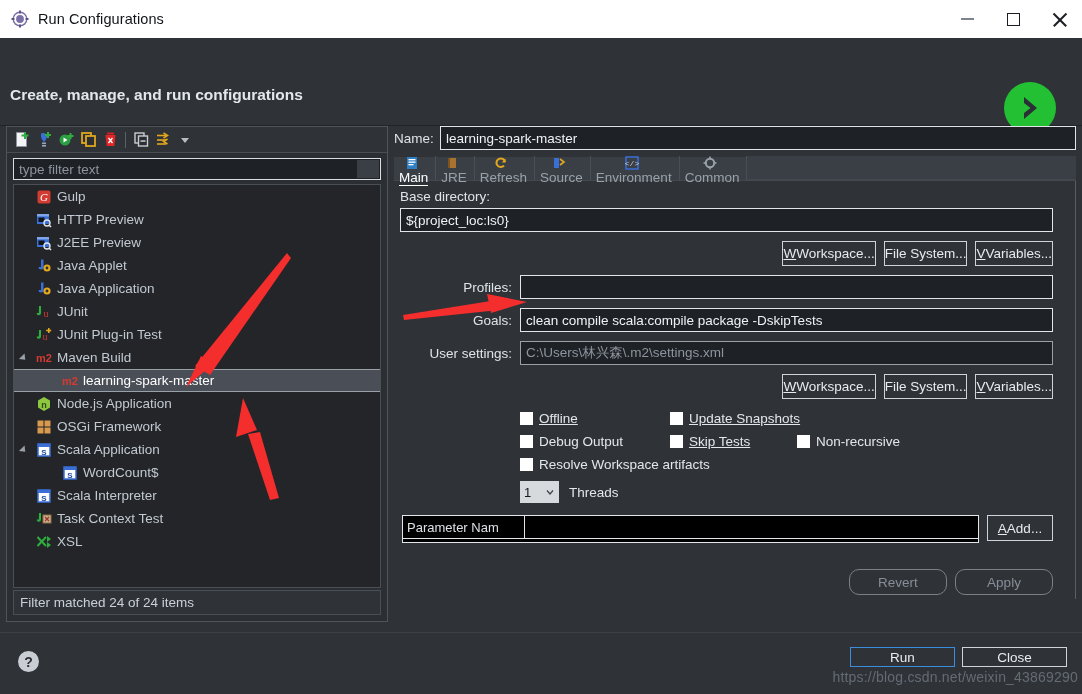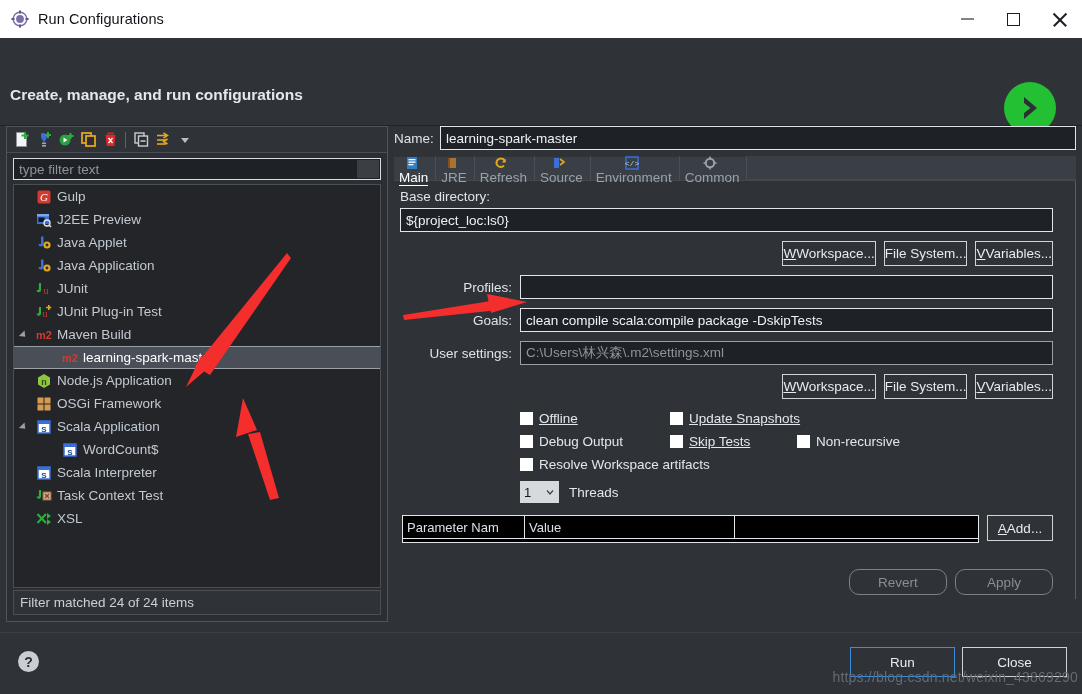--- a/index.html
+++ b/index.html
@@ -240,21 +240,21 @@
   }
   #helpbtn {
     position: absolute; left: 18px; top: 18px;
     width: 21px; height: 21px; border-radius: 50%;
     background: #c9ced4; color: #2b2f34;
     display: flex; align-items: center; justify-content: center;
     font-size: 14px; font-weight: bold;
   }
   #footer .fbtn {
     position: absolute; top: 14px;
-    width: 105px; height: 30px;
+    width: 105px; height: 20px;
     display: flex; align-items: center; justify-content: center;
     font-size: 13.5px; color: #e8edf2;
     background: #2f3338;
   }
   #runbtn { right: 127px; border: 1.5px solid #3b8ede; }
   #closebtn { right: 15px; border: 1.5px solid #cfd4da; }
 
   #watermark {
     position: absolute; right: 4px; top: 36px;
     font-size: 14px; color: #646b73;
@@ -399,20 +399,30 @@
           <span>Gulp</span>
         </div>
         <div class="tnode">
           <span class="ico"><svg width="16" height="16" viewBox="0 0 16 16">
               <rect x="1" y="2" width="12" height="10" fill="#3a6fd8"></rect>
               <rect x="1" y="2" width="12" height="2.4" fill="#7ea6e8"></rect>
               <rect x="2.5" y="5.5" width="6" height="4.5" fill="#101418"></rect>
               <circle cx="11" cy="11" r="3" fill="none" stroke="#dfe4ea" stroke-width="1.4"></circle>
               <path d="M13 13 L15 15" stroke="#dfe4ea" stroke-width="1.6"></path>
             </svg></span>
+          <span>HTTP Preview</span>
+        </div>
+        <div class="tnode">
+          <span class="ico"><svg width="16" height="16" viewBox="0 0 16 16">
+              <rect x="1" y="2" width="12" height="10" fill="#3a6fd8"></rect>
+              <rect x="1" y="2" width="12" height="2.4" fill="#7ea6e8"></rect>
+              <rect x="2.5" y="5.5" width="6" height="4.5" fill="#101418"></rect>
+              <circle cx="11" cy="11" r="3" fill="none" stroke="#dfe4ea" stroke-width="1.4"></circle>
+              <path d="M13 13 L15 15" stroke="#dfe4ea" stroke-width="1.6"></path>
+            </svg></span>
           <span>J2EE Preview</span>
         </div>
         <div class="tnode">
           <span class="ico"><svg width="16" height="16" viewBox="0 0 16 16">
               <path d="M5 1.5 h2.5 v7.5 a2.5 2.5 0 0 1 -5 0 h2.5 z" fill="#3a6fd8"></path>
               <circle cx="11" cy="10" r="3.6" fill="#e3a81c"></circle>
               <circle cx="11" cy="10" r="1.4" fill="#2b2f34"></circle>
             </svg></span>
           <span>Java Applet</span>
         </div>
@@ -682,21 +692,20 @@
               </svg>
           </span>
         </div>
         <span class="tlab">Threads</span>
       </div>
 
       <div id="paramrow">
         <div id="paramtable">
           <div id="paramhead">
             <div class="col c1">Parameter Nam</div>
-            <div class="col c2">Value</div>
             <div class="col c3"></div>
           </div>
           <div id="parambody"></div>
         </div>
         <div class="btn sm" style="height:26px;min-width:66px">
           <span class="u">A</span>
             <span>Add...</span>
         </div>
       </div>
 

